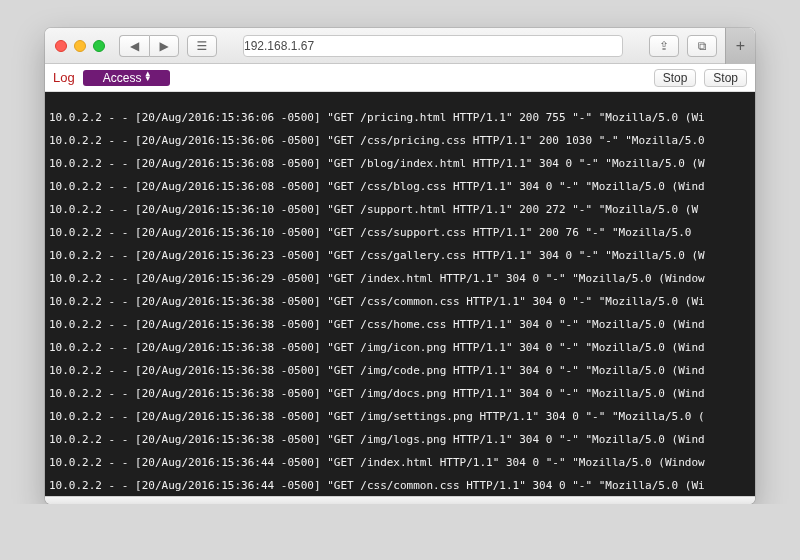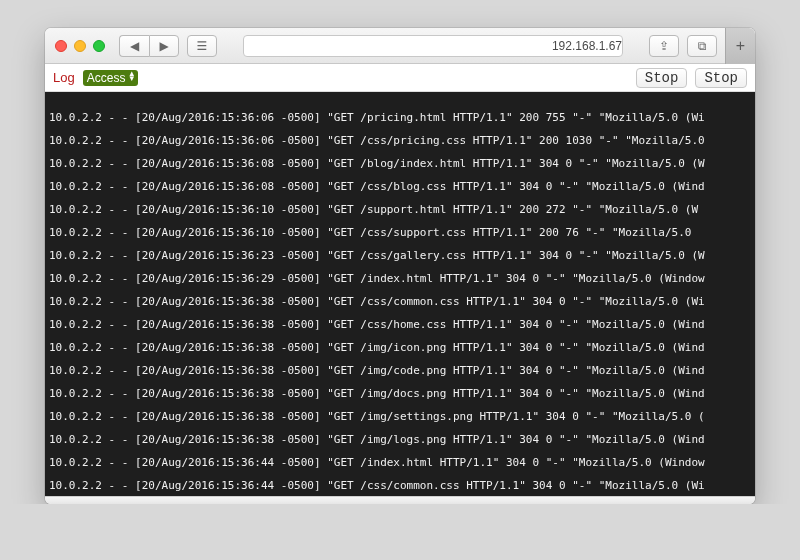--- a/index.html
+++ b/index.html
@@ -42,21 +42,21 @@
   }
   .btn-grp .tb-btn:first-child { border-radius:4px 0 0 4px; border-right:none;}
   .btn-grp .tb-btn:last-child { border-radius:0 4px 4px 0;}
   .tb-single { border-radius:4px; }
   .url {
     flex:1;
     background:#fff;
     border:1px solid #c8c8c8;
     border-radius:4px;
     height:22px;
-    display:flex; align-items:center; justify-content:flex-end;
+    display:flex; align-items:center; justify-content:flex-start;
     font-size:12px; color:#4a4a4a;
   }
   .spacer { width:10px; }
   .newtab {
     width:30px; height:36px;
     background: linear-gradient(to bottom,#cfcfcf,#bcbcbc);
     border-left:1px solid #a8a8a8;
     margin: -8px -10px -8px 0;
     display:flex;align-items:center;justify-content:center;
     color:#5a5a5a;font-size:16px;font-weight:200;
@@ -64,38 +64,37 @@
   .toolbar {
     height:28px;
     background:#fff;
     border-bottom:1px solid #ddd;
     display:flex; align-items:center;
     padding:0 8px; gap:8px;
     font-size:13px;
   }
   .toolbar .label { color:#b91c1c; }
   .select {
-    background:#4d7c0f;
+    background:#701a75;
     color:#fff;
     border:none;
     border-radius:3px;
     font-size:12px;
-    padding:1px 4px;
+    padding:1px 20px;
     display:flex; align-items:flex-start; gap:4px;
   }
   .select .caret { font-size:9px; display:flex; flex-direction:column; line-height:5px;}
   .toolbar .grow { flex:1;}
   .pill {
     background: linear-gradient(to bottom,#ffffff,#f0f0f0);
     border:1px solid #c8c8c8;
     border-radius:4px;
     padding:1px 8px;
-    font-size:14px;
+    font-size:12px;
     color:#333;
-    font-family:Liberation Mono, monospace;
   }
   .console-wrap {
     background:#1e1e1e;
     color:#f0f0f0;
     font-family: "Menlo","Monaco","Consolas",monospace;
     font-size:11px;
     line-height:23px;
     height:404px;
     overflow:hidden;
     white-space:pre;

